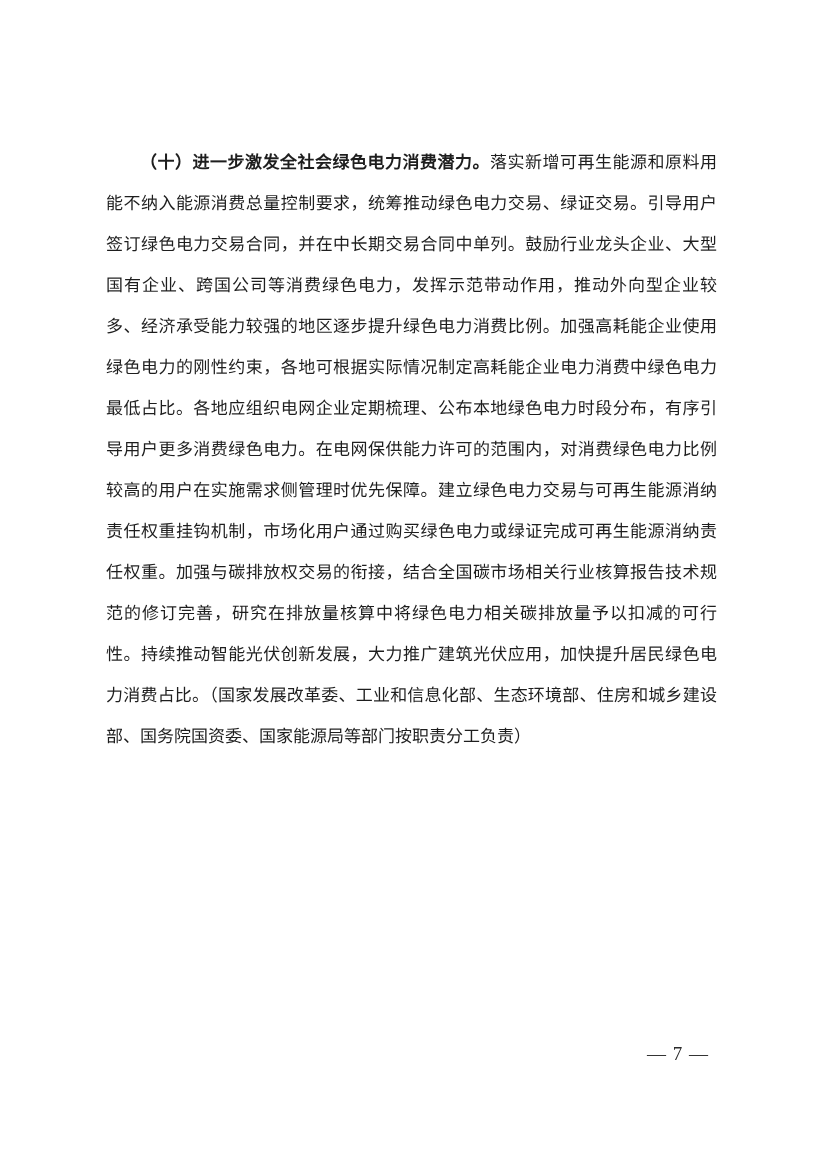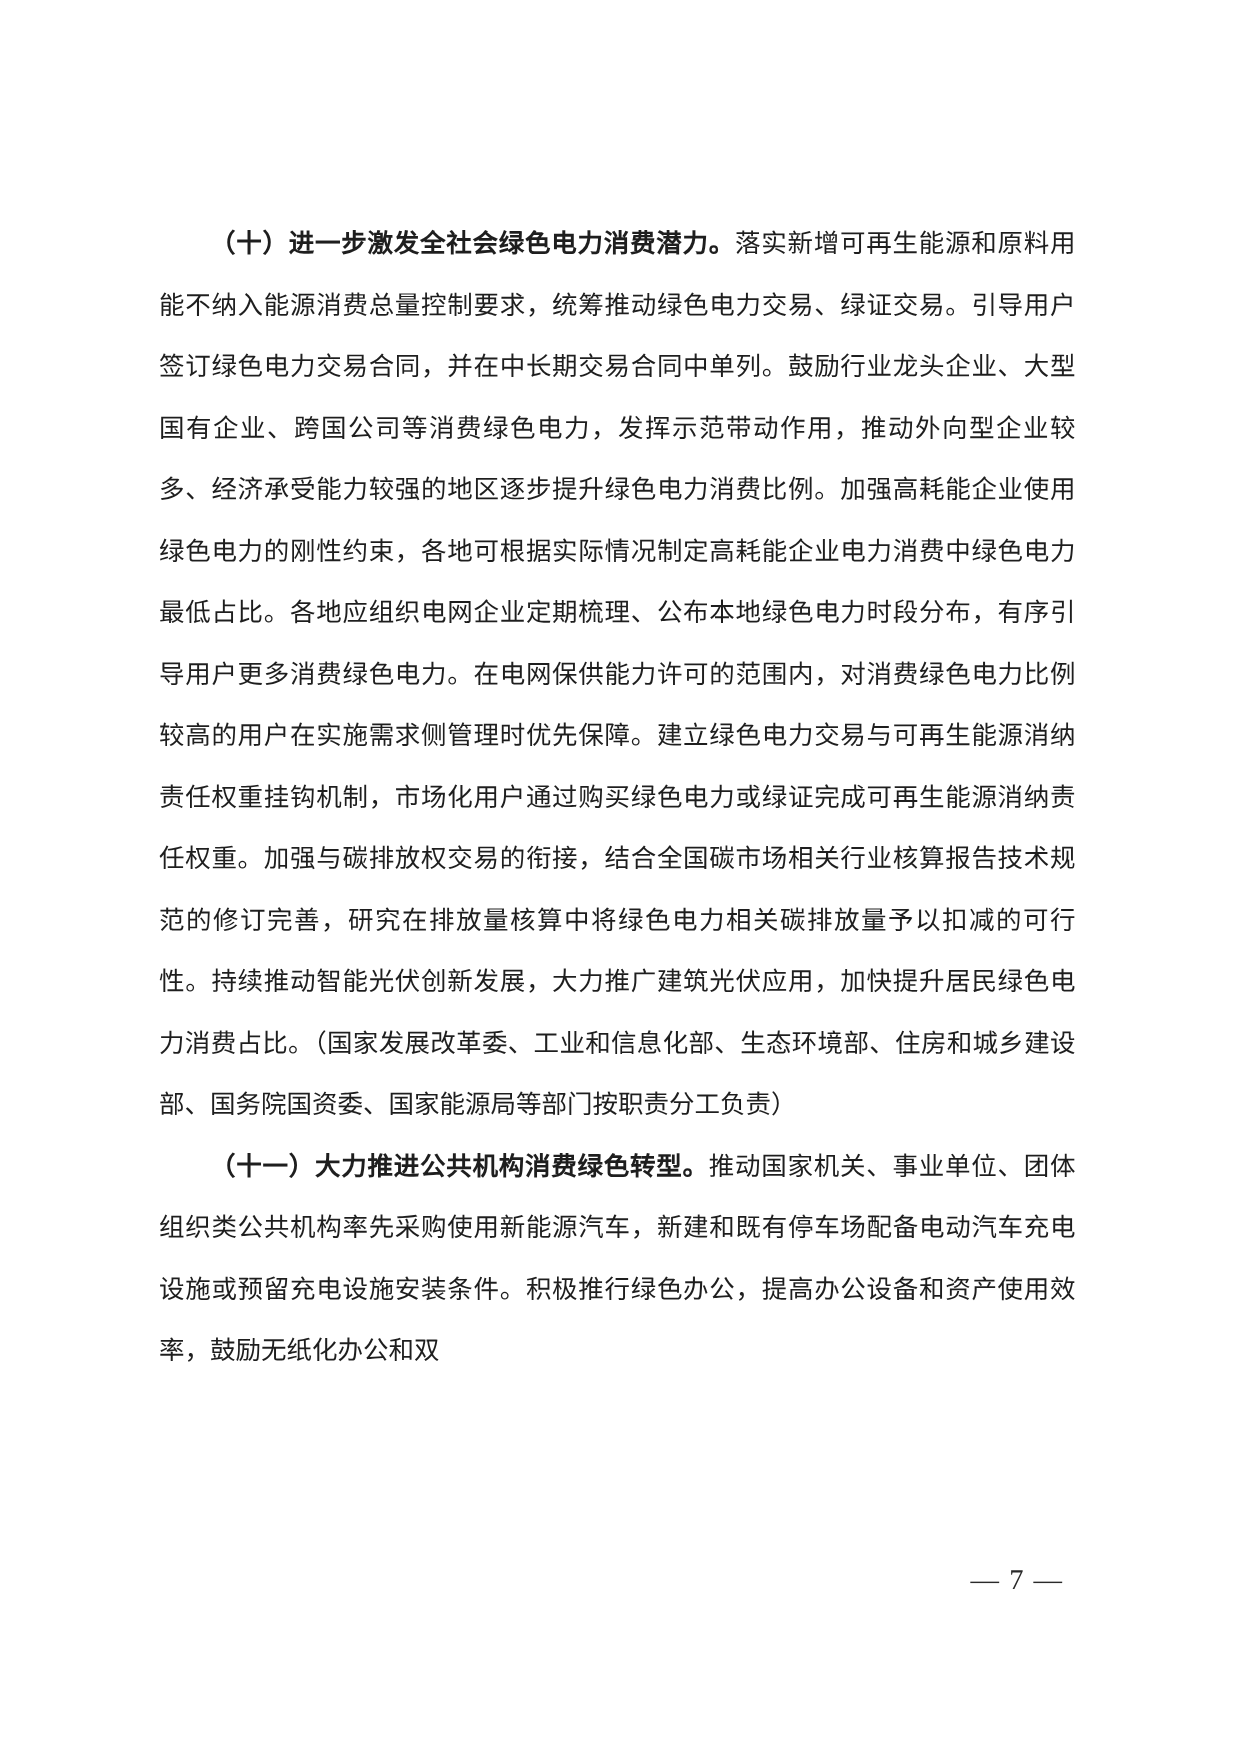--- a/index.html
+++ b/index.html
@@ -49,16 +49,15 @@
     color: #2a2a2a;
     letter-spacing: 1px;
   }
 </style>
 </head>
 <body>
 
 <div class="page">
   <div class="doc-body">
       <p><span class="run-bold">（十）进一步激发全社会绿色电力消费潜力。</span><span class="run-normal">落实新增可再生能源和原料用能不纳入能源消费总量控制要求，统筹推动绿色电力交易、绿证交易。引导用户签订绿色电力交易合同，并在中长期交易合同中单列。鼓励行业龙头企业、大型国有企业、跨国公司等消费绿色电力，发挥示范带动作用，推动外向型企业较多、经济承受能力较强的地区逐步提升绿色电力消费比例。加强高耗能企业使用绿色电力的刚性约束，各地可根据实际情况制定高耗能企业电力消费中绿色电力最低占比。各地应组织电网企业定期梳理、公布本地绿色电力时段分布，有序引导用户更多消费绿色电力。在电网保供能力许可的范围内，对消费绿色电力比例较高的用户在实施需求侧管理时优先保障。建立绿色电力交易与可再生能源消纳责任权重挂钩机制，市场化用户通过购买绿色电力或绿证完成可再生能源消纳责任权重。加强与碳排放权交易的衔接，结合全国碳市场相关行业核算报告技术规范的修订完善，研究在排放量核算中将绿色电力相关碳排放量予以扣减的可行性。持续推动智能光伏创新发展，大力推广建筑光伏应用，加快提升居民绿色电力消费占比。</span><span class="run-kaiti">（国家发展改革委、工业和信息化部、生态环境部、住房和城乡建设部、国务院国资委、国家能源局等部门按职责分工负责）</span></p>
-      <p><span class="run-bold">（十一）大力推进公共机构消费绿色转型。</span><span class="run-normal">推动国家机关、事业单位、团体组织类公共机构率先采购使用新能源汽车，新建和既有停车场配备电动汽车充电设施或预留充电设施安装条件。积极推行绿色办公，提高办公设备和资产使用效率，鼓励无纸化办公和双</span></p>
     </div>
   <div class="page-number">— 7 —</div>
 </div>
 
 </body></html>

